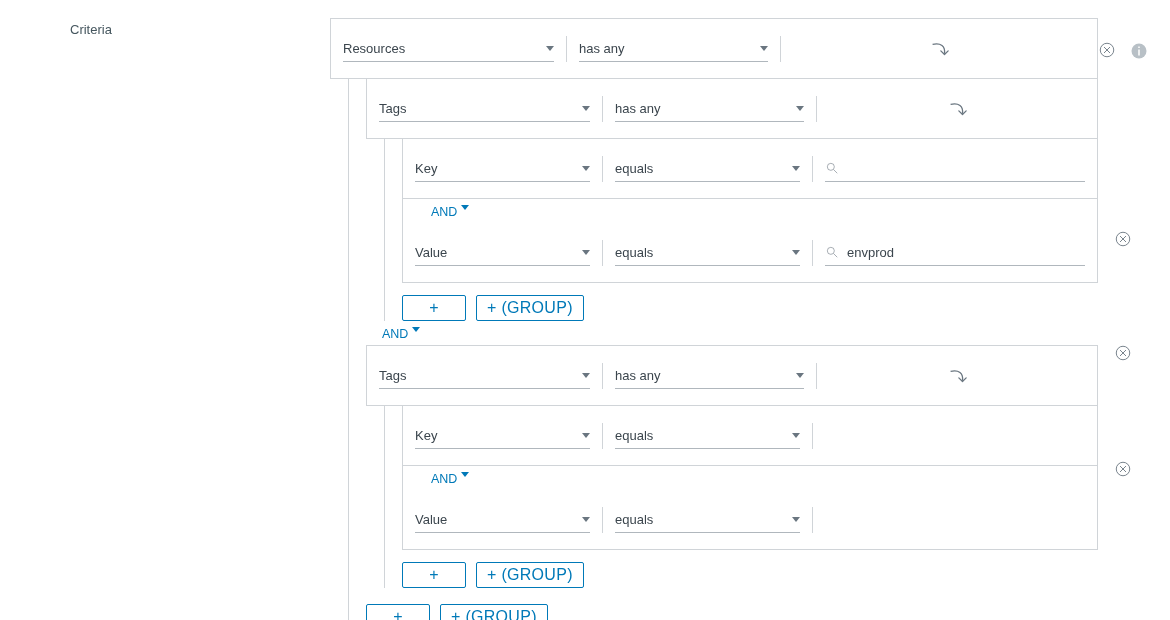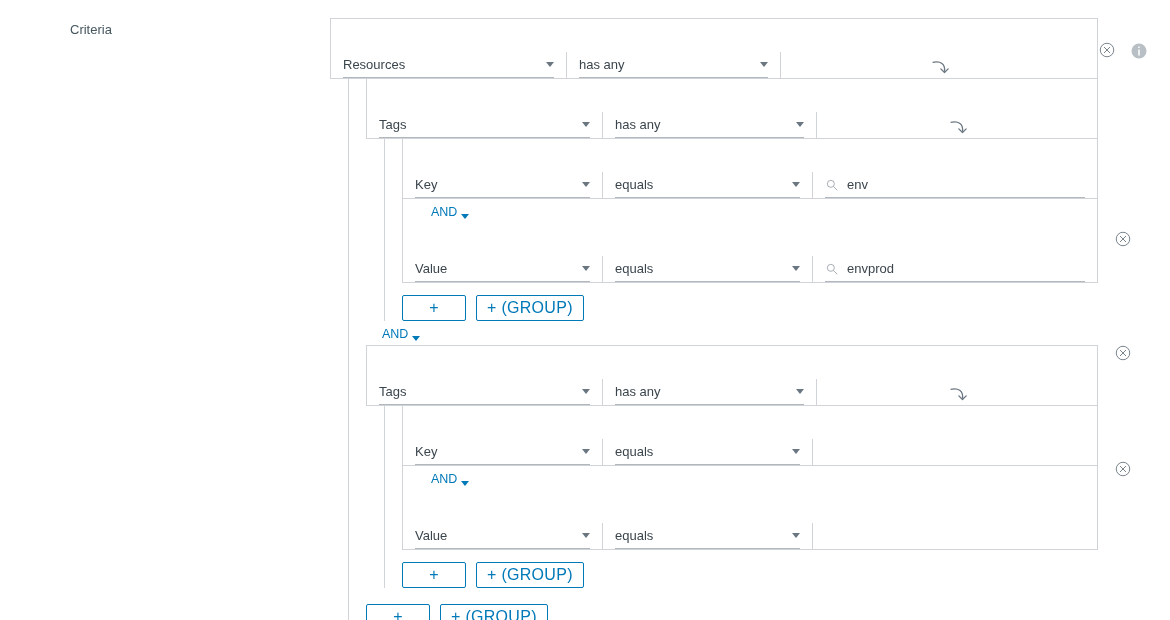--- a/index.html
+++ b/index.html
@@ -48,21 +48,21 @@
     padding-top:22px;
   }
   
   .block{
     border:1px solid var(--border);
     border-bottom:none;
     background:#fff;
   }
   .row{
     display:flex;
-    align-items:flex-end;
+    align-items:center;
     height:60px;
     border-bottom:1px solid var(--border);
   }
   .cell{
     border-right:1px solid var(--border);
     display:flex;
     align-items:center;
     padding:0 12px 0 12px;
   }
   .cell.last{border-right:none;}
@@ -96,21 +96,21 @@
     border-bottom:1px solid #b0b7bd;
     height:26px;
     width:100%;
   }
   .search-wrap svg{width:14px;height:14px;stroke:#6a7680;fill:none;margin-right:6px;flex:0 0 14px;}
   .search-wrap input{
     border:none;outline:none;font:inherit;color:var(--text);width:100%;
     background:transparent;
   }
   .join{
-    display:flex;align-items:flex-end;
+    display:flex;align-items:flex-start;
     color:var(--blue);
     padding:6px 0 4px 28px;
     cursor:pointer;
     font-size:12.5px;
   }
   .join .caret-b{
     width:0;height:0;margin-left:4px;
     border-left:4px solid transparent;
     border-right:4px solid transparent;
     border-top:5px solid var(--blue);
@@ -240,21 +240,20 @@
                       <span>equals</span>
                       <span class="caret"></span>
                     </div>
                   </div>
                   <div class="cell select-cell w-kc last">
                     <div class="search-wrap">
                       <svg viewBox="0 0 24 24">
                           <circle cx="10" cy="10" r="6"></circle>
                           <line x1="15" y1="15" x2="21" y2="21"></line>
                         </svg>
-                      <input value="env" style="">
                     </div>
                   </div>
                 </div>
                 <div class="row" style="height:auto;flex-direction:column;align-items:stretch;border-bottom:none;">
                   <div class="join">
                     <span>AND</span>
                     <span class="caret-b"></span>
                   </div>
                 </div>
                 <div class="row">

